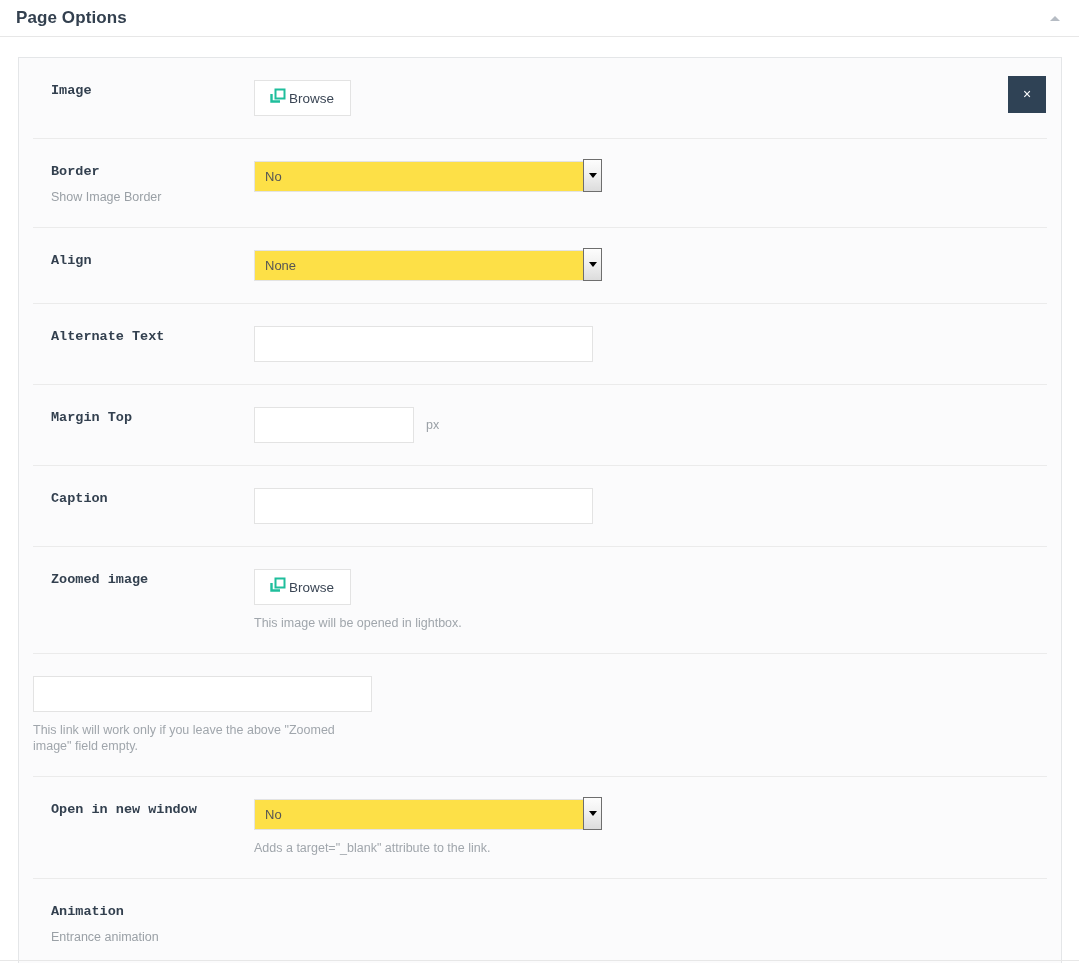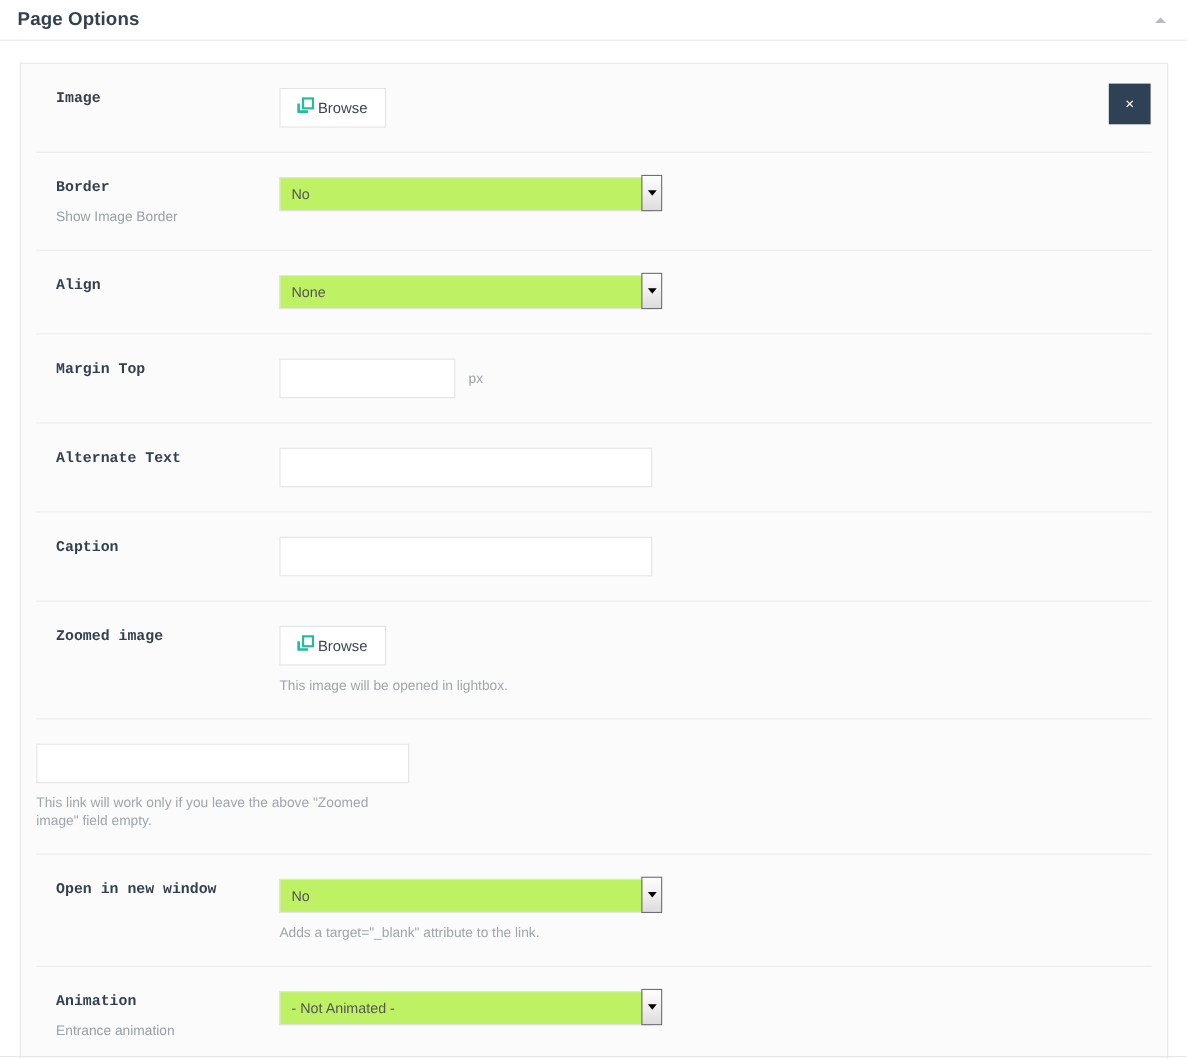--- a/index.html
+++ b/index.html
@@ -147,21 +147,21 @@
   .select-wrap {
     position: relative;
     width: 339px;
     height: 31px;
   }
   .select-box {
     width: 339px;
     height: 31px;
     box-sizing: border-box;
     border: 1px solid #e3e3e3;
-    background: #bef264;
+    background: #fde047;
     font-size: 13px;
     color: #555;
     line-height: 29px;
     padding: 0 30px 0 10px;
     white-space: nowrap;
     overflow: hidden;
     cursor: pointer;
   }
   .select-arrow {
     position: absolute;
@@ -275,36 +275,36 @@
           <div class="select-box">None</div>
           <div class="select-arrow">
             <span class="arrow-tri"></span>
           </div>
         </div>
       </div>
     </div>
 
     <div class="row">
       <div class="row-label">
+        <span class="label-main">Alternate Text</span>
+      </div>
+      <div class="row-control">
+        <input class="text-input" type="text" value="" style="">
+      </div>
+    </div>
+
+    <div class="row">
+      <div class="row-label">
         <span class="label-main">Margin Top</span>
       </div>
       <div class="row-control">
         <div class="inline-field">
           <input class="text-input narrow" type="text" value="" style="">
           <span class="unit-label">px</span>
         </div>
-      </div>
-    </div>
-
-    <div class="row">
-      <div class="row-label">
-        <span class="label-main">Alternate Text</span>
-      </div>
-      <div class="row-control">
-        <input class="text-input" type="text" value="" style="">
       </div>
     </div>
 
     <div class="row">
       <div class="row-label">
         <span class="label-main">Caption</span>
       </div>
       <div class="row-control">
         <input class="text-input" type="text" value="" style="">
       </div>
@@ -348,26 +348,18 @@
         </div>
         <div class="hint">Adds a target="_blank" attribute to the link.</div>
       </div>
     </div>
 
     <div class="row">
       <div class="row-label">
         <span class="label-main">Animation</span>
         <span class="label-sub">Entrance animation</span>
       </div>
-      <div class="row-control">
-        <div class="select-wrap">
-          <div class="select-box">- Not Animated -</div>
-          <div class="select-arrow">
-            <span class="arrow-tri"></span>
-          </div>
-        </div>
-      </div>
     </div>
 
   </div>
 </div>
 
 <div class="page-bottom-rule"></div>
 
 </body></html>

